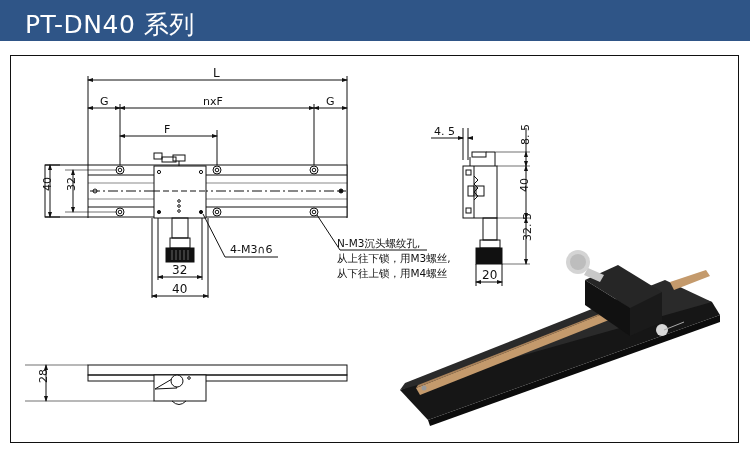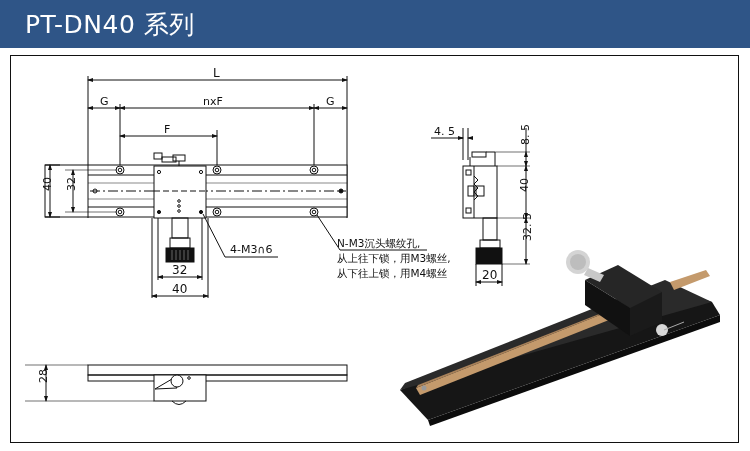--- a/index.html
+++ b/index.html
@@ -1,17 +1,17 @@
 <!DOCTYPE html>
 <html><head>
 <meta charset="utf-8">
 <style>
   html,body{margin:0;padding:0;background:#fff;}
   body{width:750px;height:451px;position:relative;overflow:hidden;font-family:"Liberation Sans","DejaVu Sans",sans-serif;}
-  .banner{position:absolute;left:0;top:0;width:750px;height:48px;background:#2f5587;}
+  .banner{position:absolute;left:0;top:0;width:750px;height:41px;background:#2f5587;}
   .banner-title{position:absolute;left:25px;top:8px;color:#fff;font-size:25px;font-family:"DejaVu Sans",sans-serif;letter-spacing:0.5px;}
   .frame{position:absolute;left:10px;top:55px;width:729px;height:388px;border:1.5px solid #111;box-sizing:border-box;}
   svg.draw{position:absolute;left:0;top:0;}
   .t{font-family:"DejaVu Sans",sans-serif;fill:#111;}
 </style>
 </head>
 <body>
 
 <div class="banner">
   <div class="banner-title">PT-DN40 系列</div>

